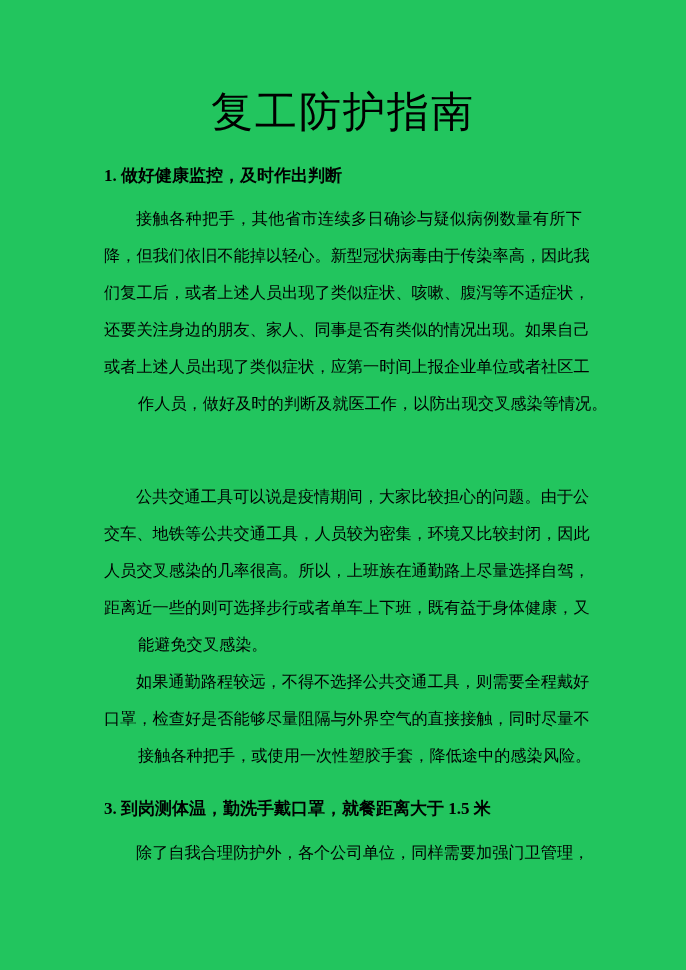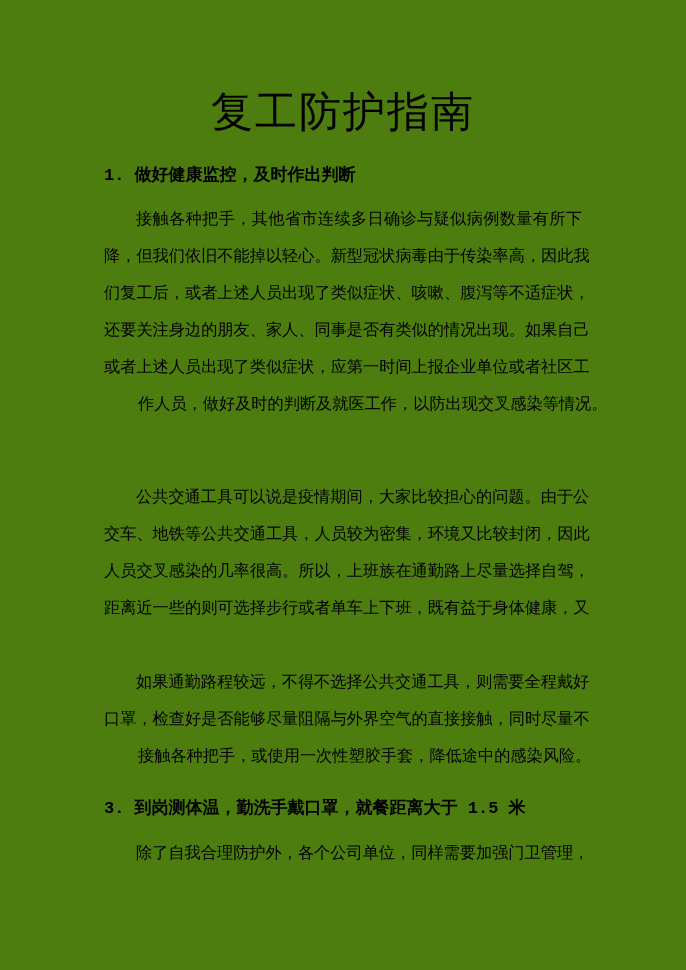--- a/index.html
+++ b/index.html
@@ -1,22 +1,22 @@
 <!DOCTYPE html>
 <html><head>
   <meta charset="utf-8">
   <style>
     html, body { margin: 0; padding: 0; background: #ffffff; }
     body { width: 686px; height: 970px; position: relative; overflow: hidden;
            font-family: "DejaVu Sans", "Liberation Sans", sans-serif; color: #000; }
-    .page { position: absolute; left: 0; top: 0; width: 686px; height: 970px; background: #4d7c0f; }
+    .page { position: absolute; left: 0; top: 0; width: 686px; height: 970px; background: #22c55e; }
     .title { position: absolute; left: 0; width: 686px; top: 84px; text-align: center;
              font-family: "DejaVu Serif", "Liberation Serif", serif; font-size: 42px; line-height: 56px;
              letter-spacing: 2px; font-weight: normal; }
-    .heading { position: absolute; left: 104px; font-family: Liberation Mono, monospace;
+    .heading { position: absolute; left: 104px; font-family: Liberation Serif, serif;
                font-weight: bold; font-size: 17px; line-height: 24px; white-space: nowrap; }
     .line { position: absolute; left: 104px; width: 422px; font-size: 16.2px; line-height: 22px;
             white-space: nowrap; text-align: justify; text-align-last: justify; }
     .line.indent { left: 136px; width: 446px; }
     .line.last { text-align-last: left; margin-left: 34px; }
   </style>
 </head>
 <body>
 
 <div class="page">
@@ -27,20 +27,21 @@
   <div class="line" style="top:245px">降，但我们依旧不能掉以轻心。新型冠状病毒由于传染率高，因此我</div>
   <div class="line" style="top:282px">们复工后，或者上述人员出现了类似症状、咳嗽、腹泻等不适症状，</div>
   <div class="line" style="top:319px">还要关注身边的朋友、家人、同事是否有类似的情况出现。如果自己</div>
   <div class="line" style="top:356px">或者上述人员出现了类似症状，应第一时间上报企业单位或者社区工</div>
   <div class="line last" style="top:393px">作人员，做好及时的判断及就医工作，以防出现交叉感染等情况。</div>
 
   <div class="line indent" style="top:486px">公共交通工具可以说是疫情期间，大家比较担心的问题。由于公</div>
   <div class="line" style="top:523px">交车、地铁等公共交通工具，人员较为密集，环境又比较封闭，因此</div>
   <div class="line" style="top:560px">人员交叉感染的几率很高。所以，上班族在通勤路上尽量选择自驾，</div>
   <div class="line" style="top:597px">距离近一些的则可选择步行或者单车上下班，既有益于身体健康，又</div>
+  <div class="line last" style="top:634px">能避免交叉感染。</div>
 
   <div class="line indent" style="top:671px">如果通勤路程较远，不得不选择公共交通工具，则需要全程戴好</div>
   <div class="line" style="top:708px">口罩，检查好是否能够尽量阻隔与外界空气的直接接触，同时尽量不</div>
   <div class="line last" style="top:745px">接触各种把手，或使用一次性塑胶手套，降低途中的感染风险。</div>
 
   <div class="heading" style="top:797px">3. 到岗测体温，勤洗手戴口罩，就餐距离大于 1.5 米</div>
   <div class="line indent" style="top:842px">除了自我合理防护外，各个公司单位，同样需要加强门卫管理，</div>
 </div>
 
 </body></html>

